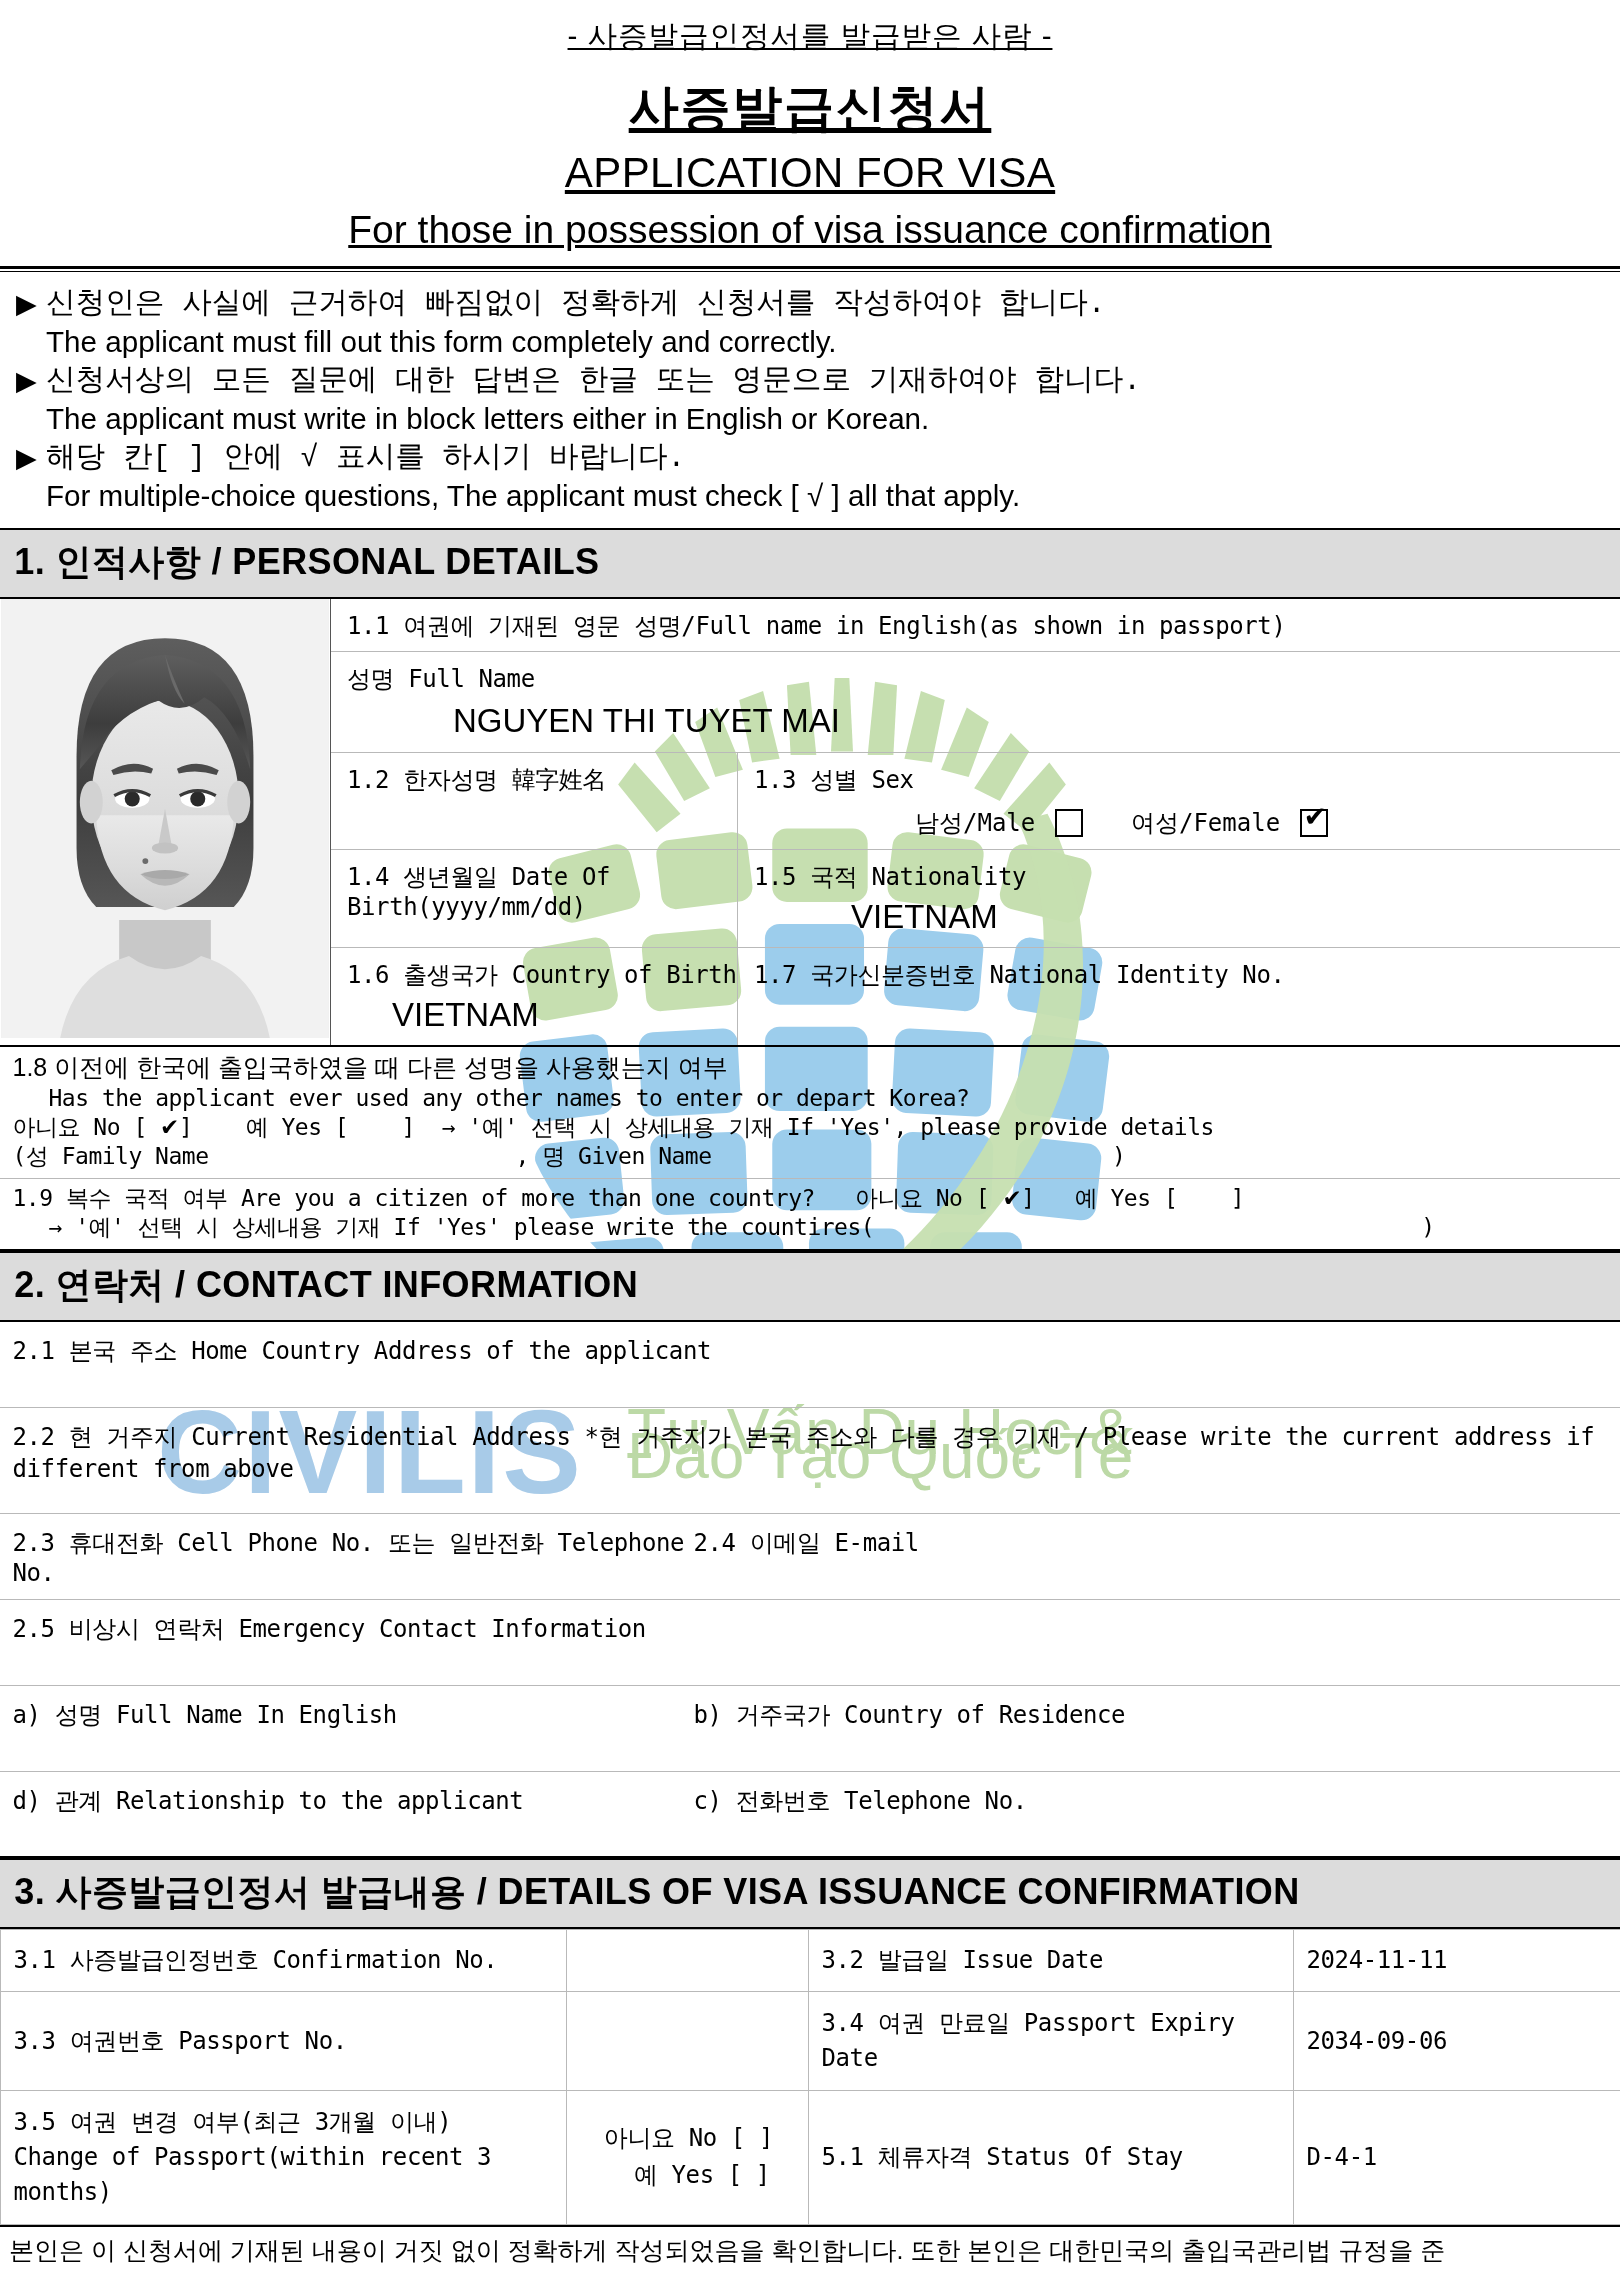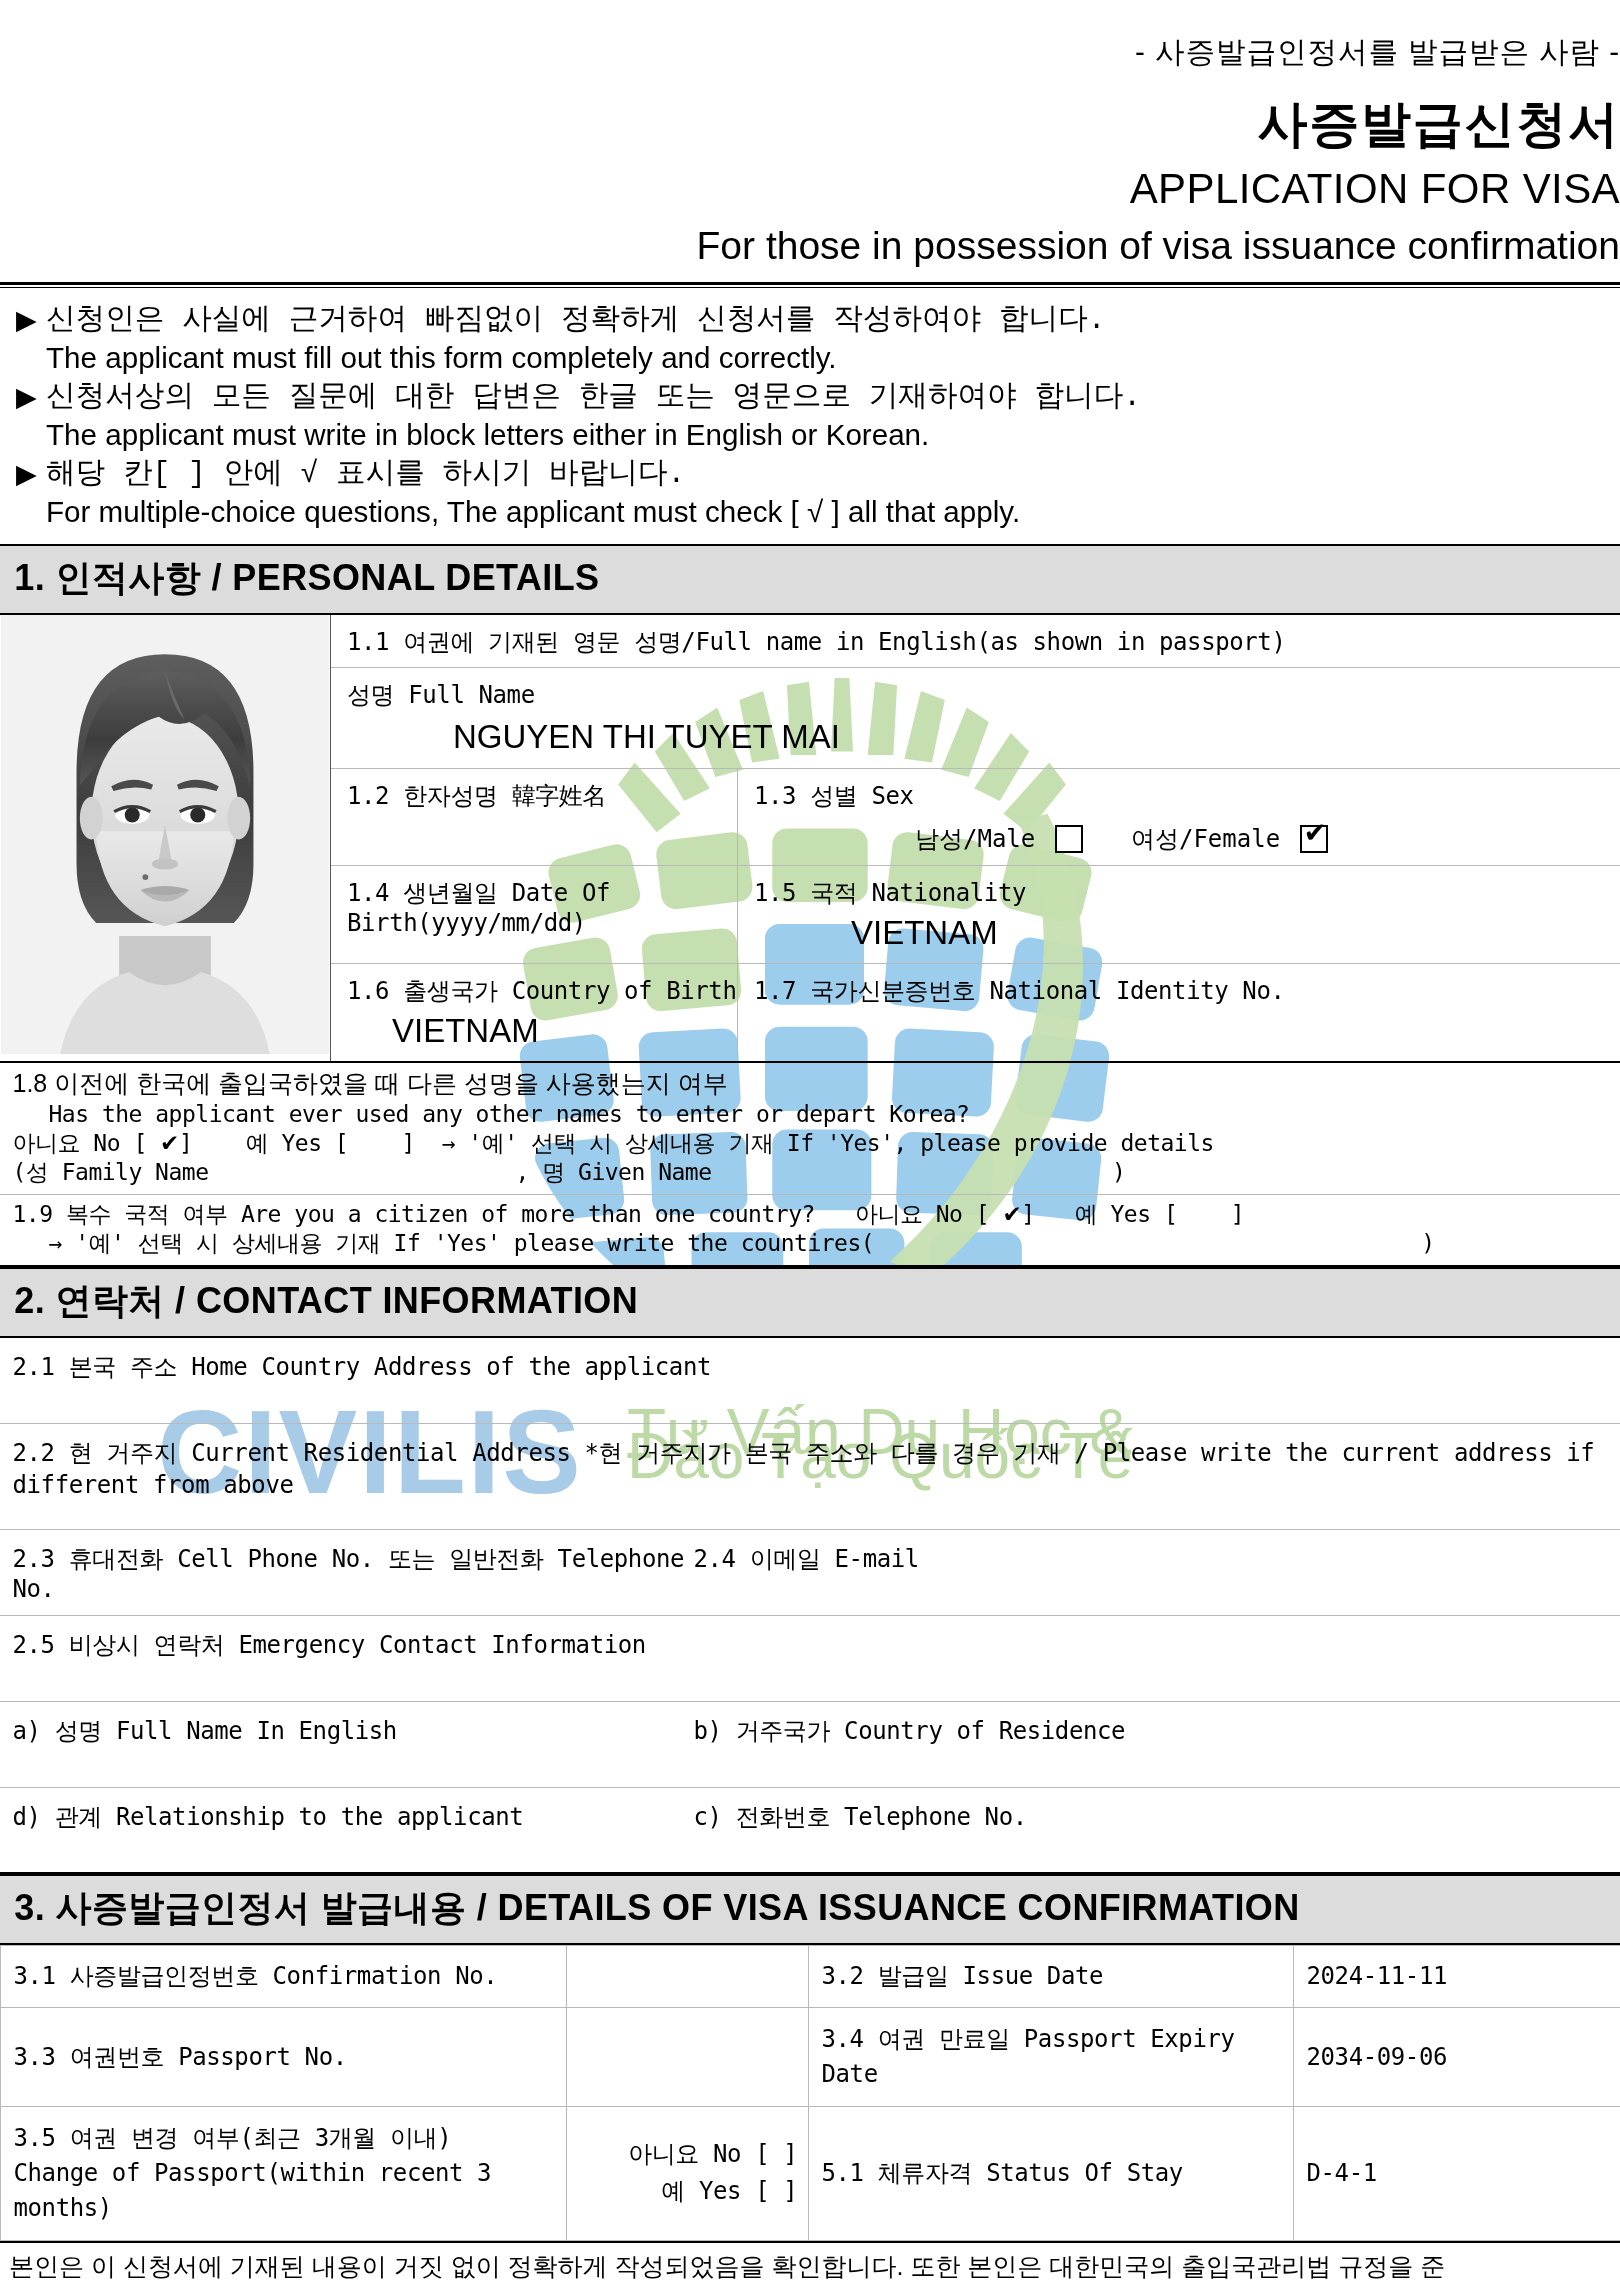--- a/index.html
+++ b/index.html
@@ -63,21 +63,21 @@
   }
 
   
   #content {
     position: relative;
     z-index: 2;
     width: 1620px;
   }
 
   
-  .doc-header { text-align: right; padding-top: 32px; }
+  .doc-header { text-align: center; padding-top: 16px; text-decoration: underline; }
   .hdr-eyebrow {
     font-family: "Liberation Sans", sans-serif;
     font-size: 29.6px;
     letter-spacing: 0.9px;
     margin-bottom: 18px;
   }
   .hdr-kr {
     font-family: "Liberation Sans", sans-serif;
     font-size: 50px;
     font-weight: bold;
@@ -251,21 +251,21 @@
     padding: 14.3px 10.7px 14.3px 12.5px;
     vertical-align: middle;
     letter-spacing: -0.4px;
   }
   td.c1 { width: 566px; }
   td.c2 { width: 242px; }
   td.c3 { width: 485px; }
   td.c4 { width: 409px; }
   td.val-cell { font-family: "Liberation Sans", sans-serif; font-size: 26px; letter-spacing: 0; }
   .s3-twoline { line-height: 1.45; }
-  .yn-stack { line-height: 1.55; text-align: right; padding-left: 9px; }
+  .yn-stack { line-height: 1.55; text-align: center; padding-left: 9px; }
 
   
   .declaration {
     border-top: 2.7px solid #000;
     padding: 7.2px 14.3px 9px 9px;
   }
   .decl-kr {
     font-family: "Liberation Sans", sans-serif;
     font-size: 25px;
     line-height: 1.34;

